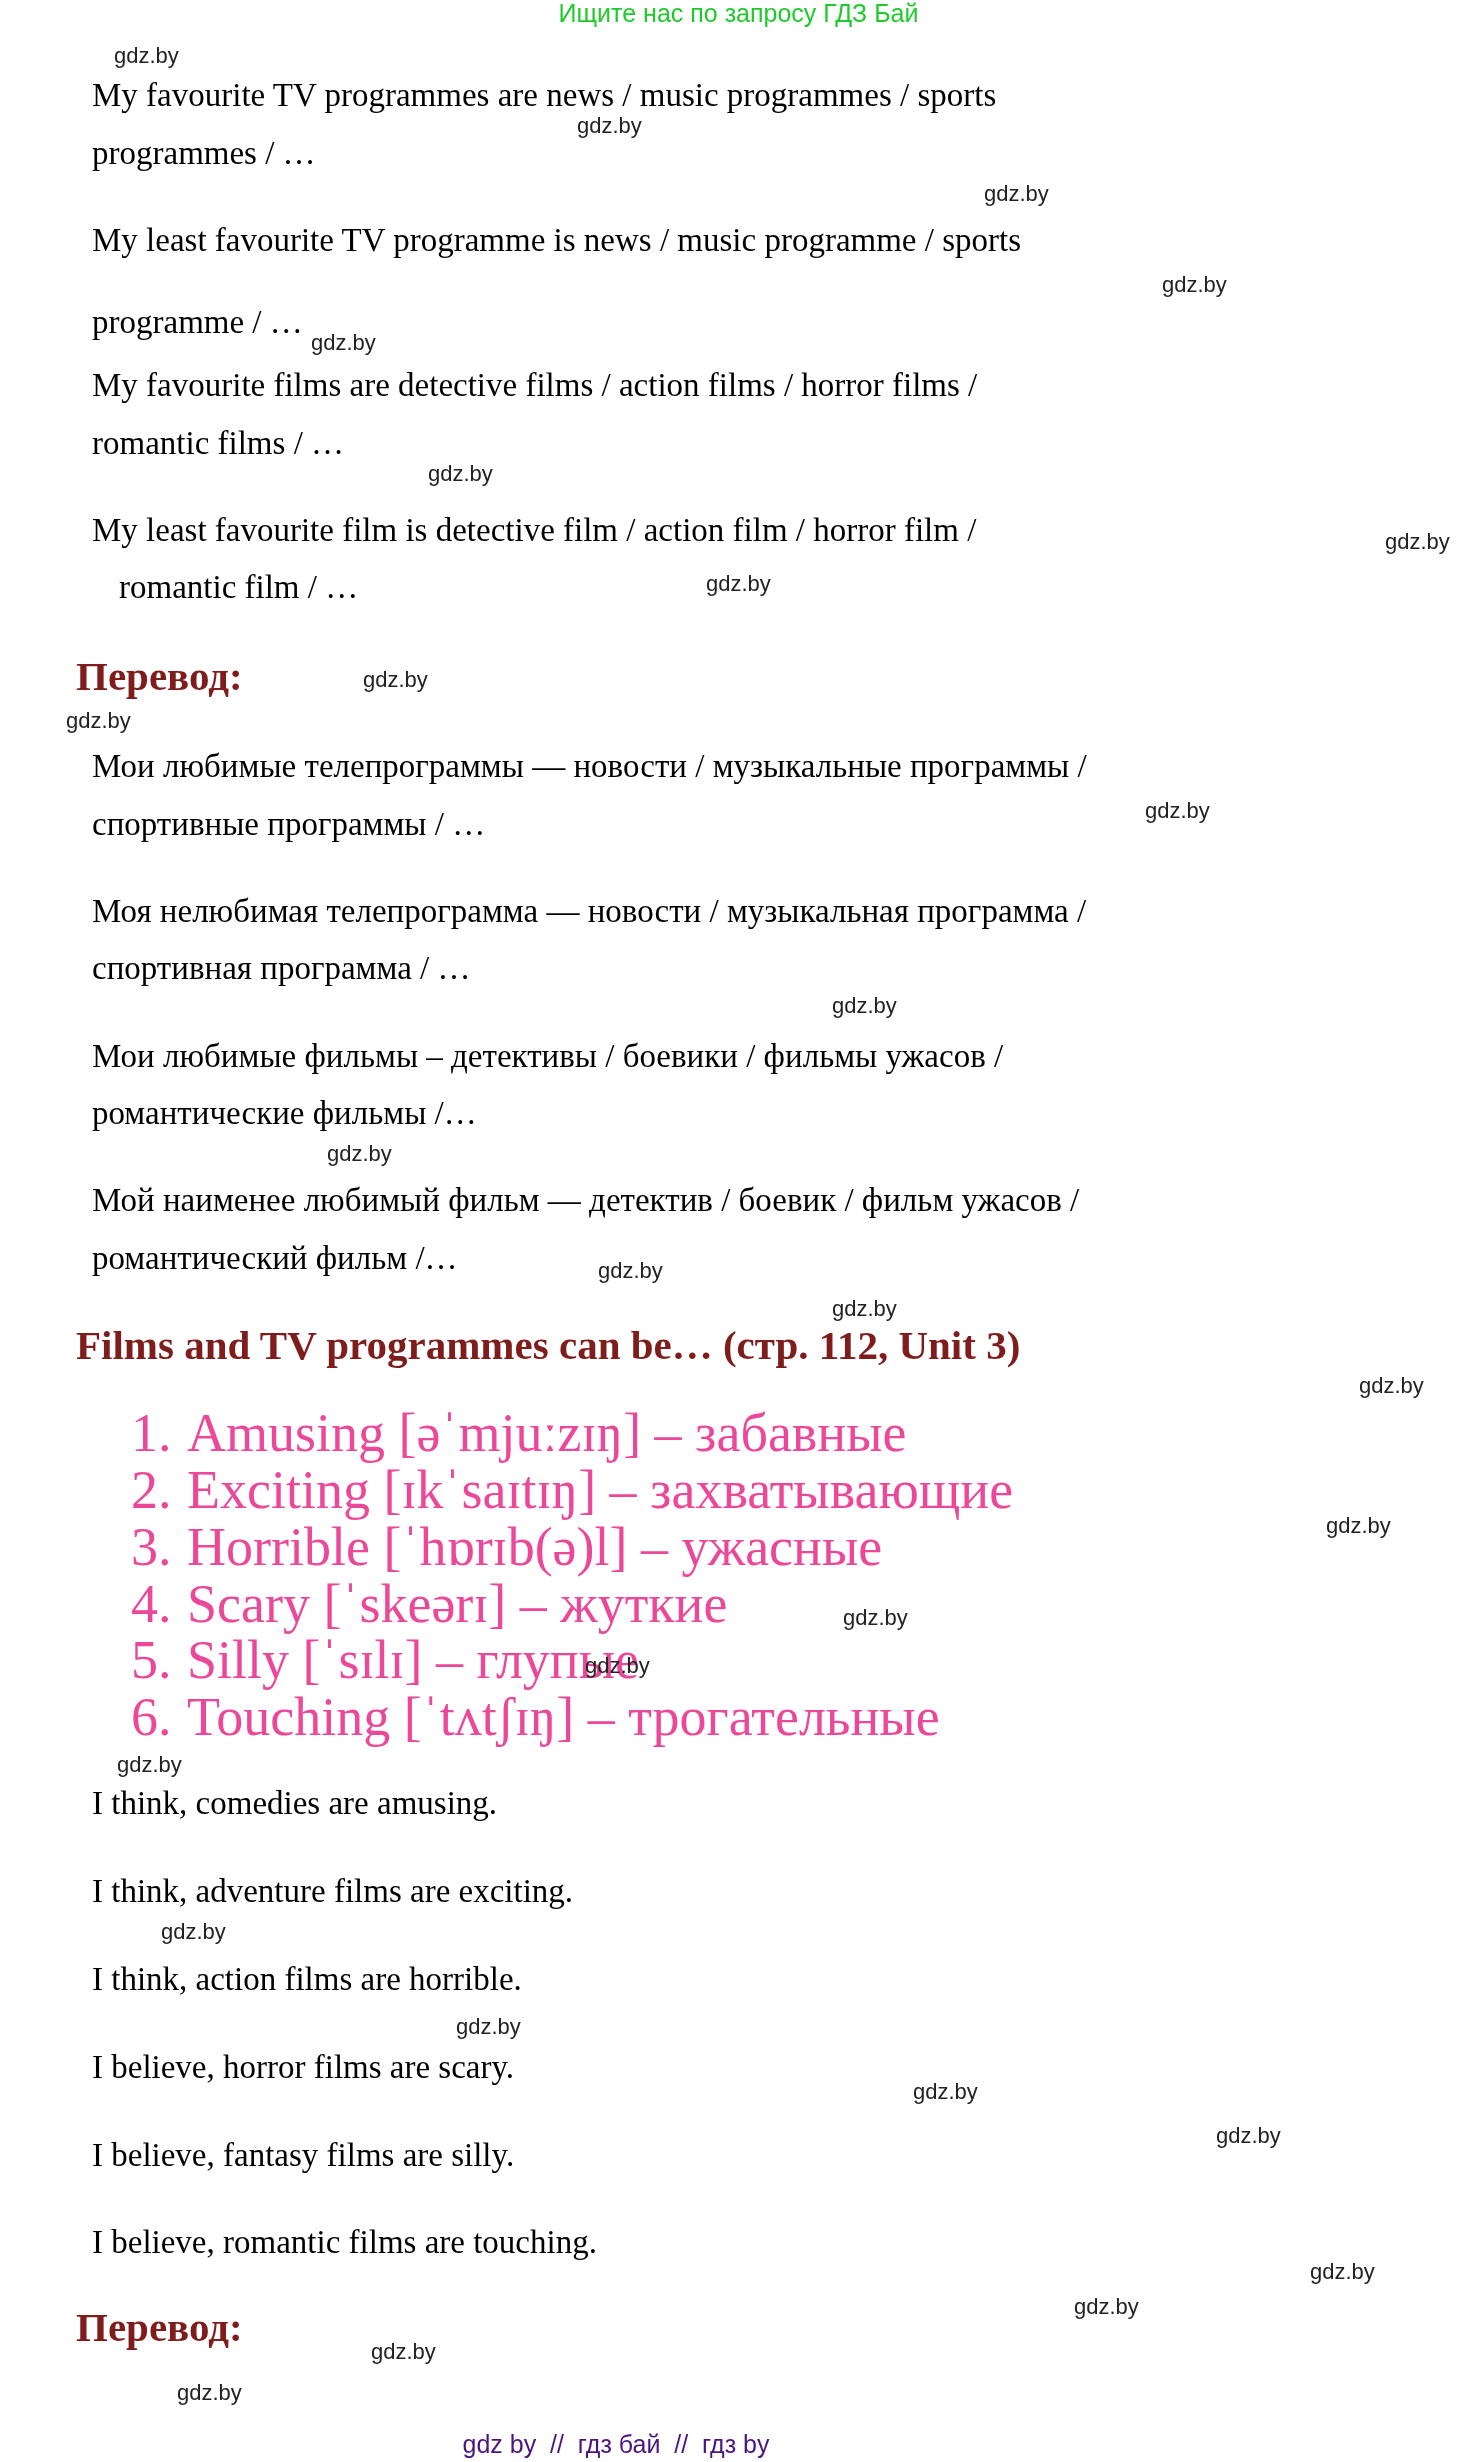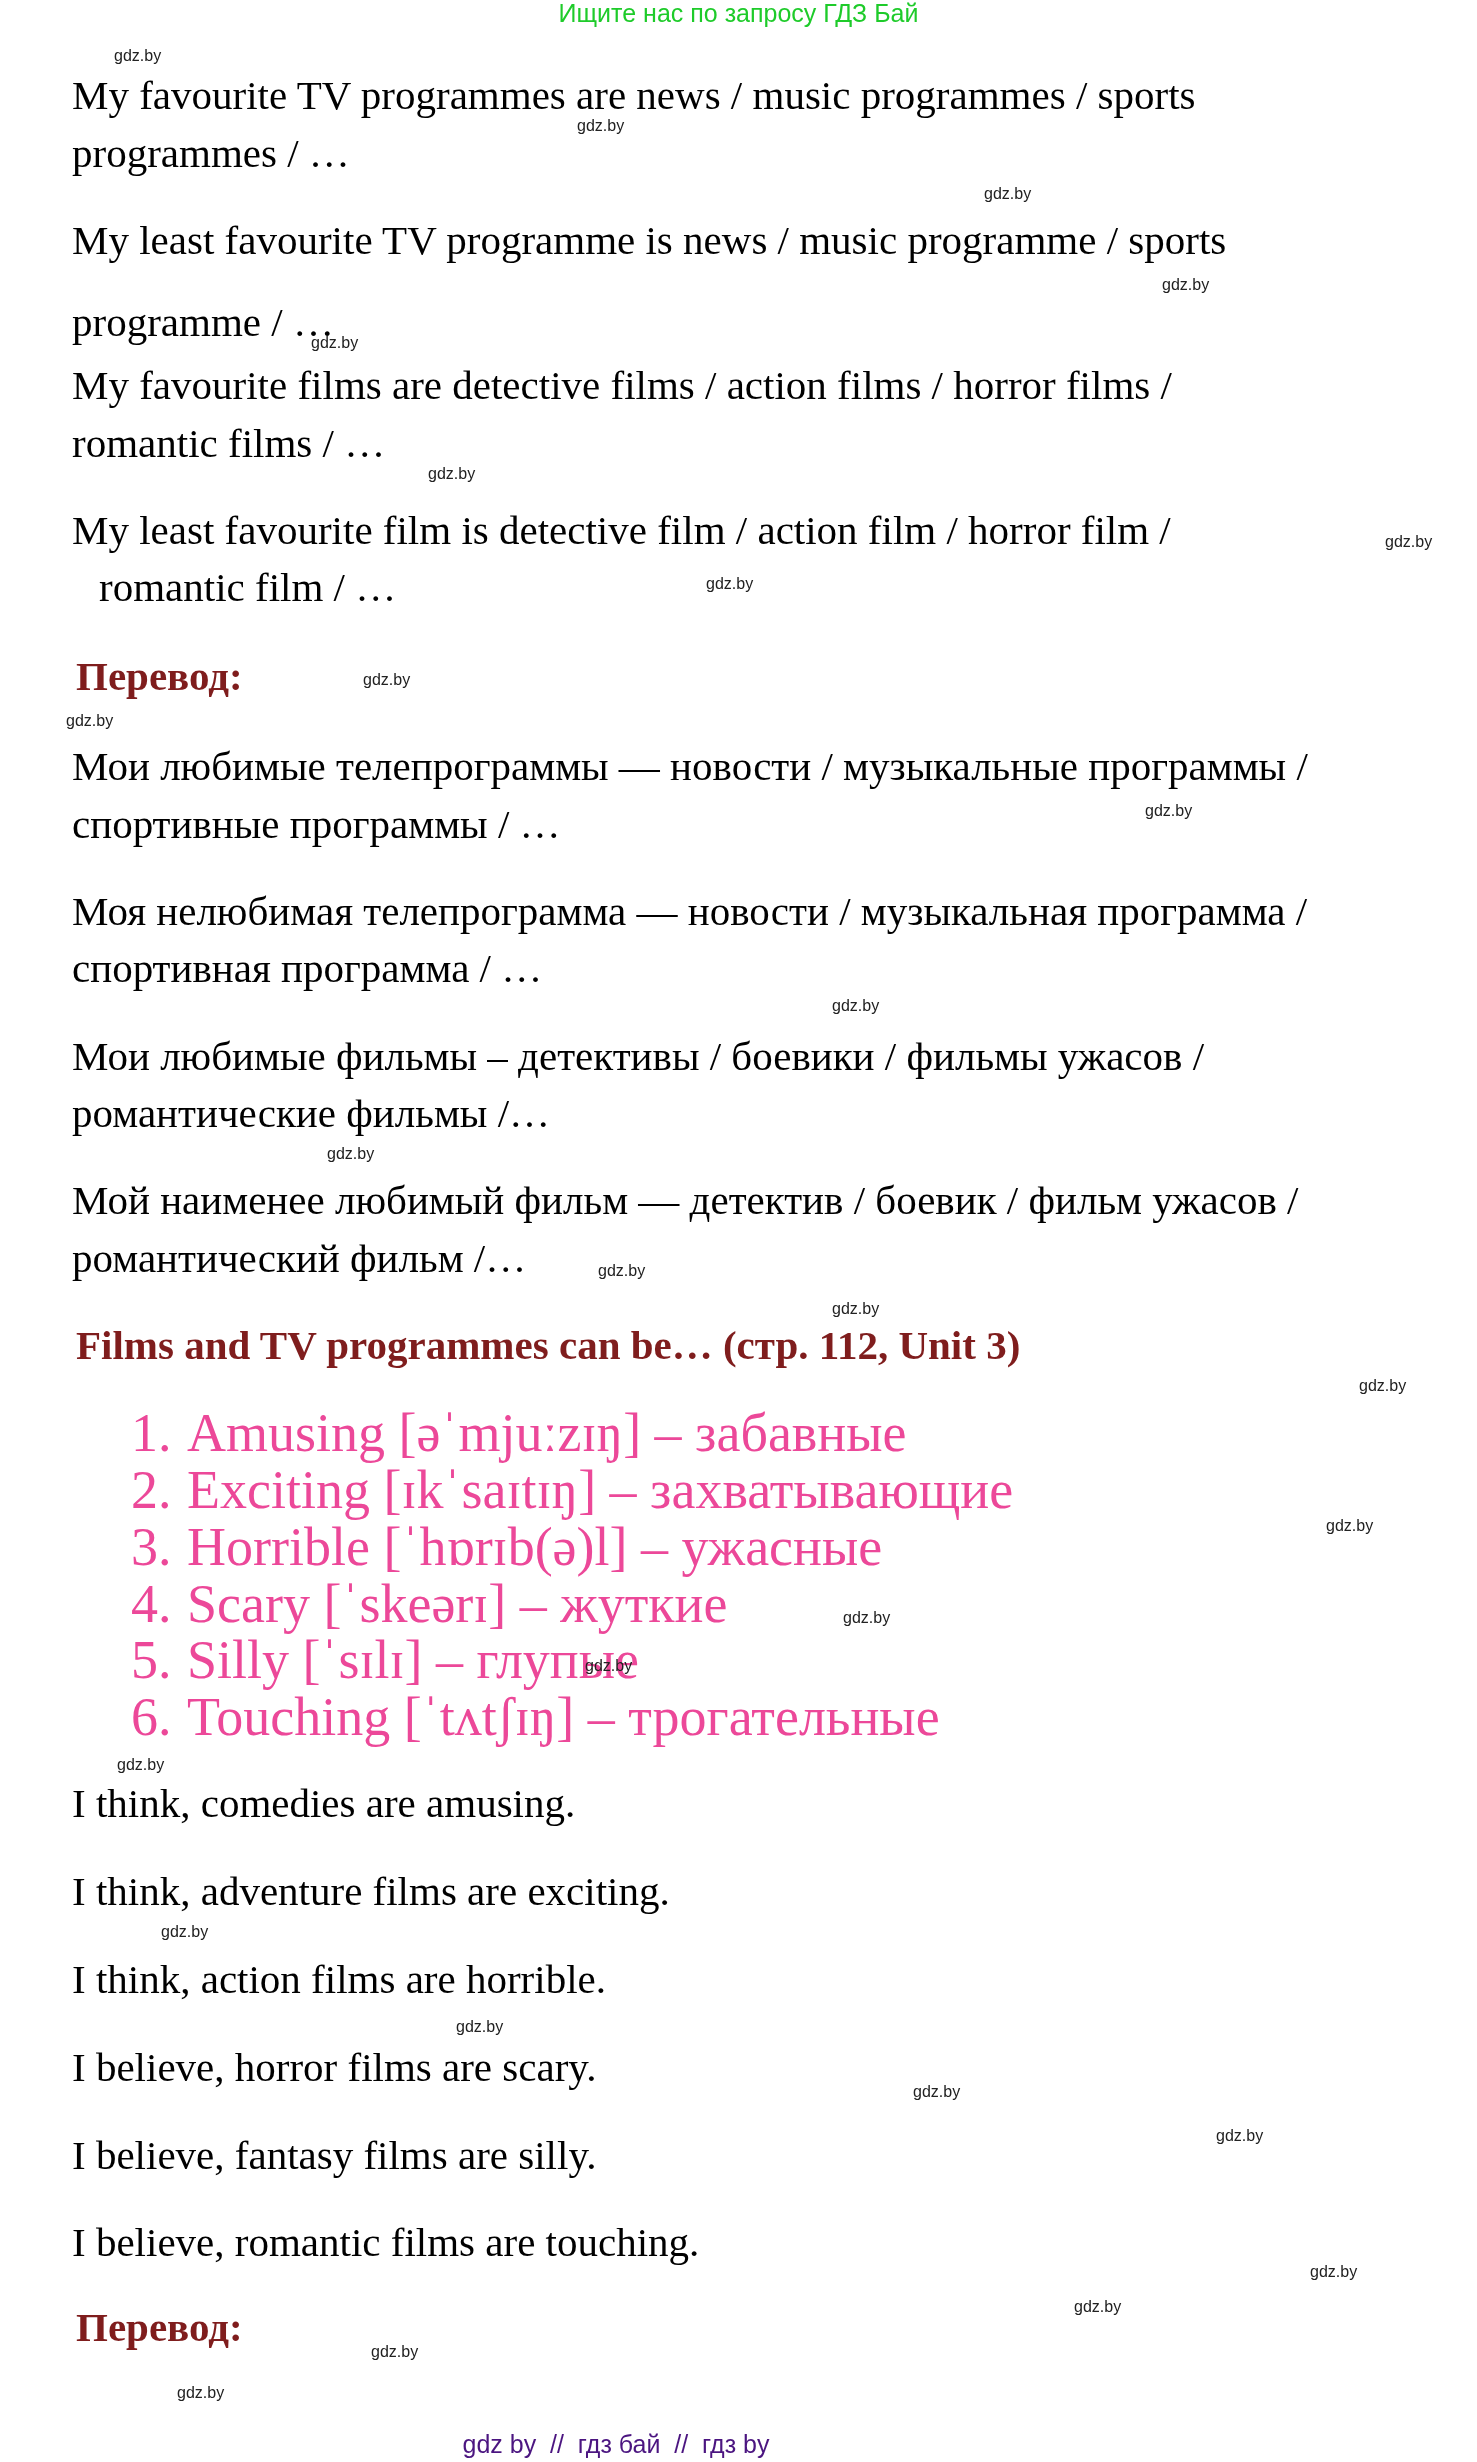--- a/index.html
+++ b/index.html
@@ -8,38 +8,38 @@
     position: absolute; left: 0; top: 0; width: 1477px; text-align: center;
     font-family: "Liberation Sans", sans-serif; font-size: 25px; color: #1ecb2a;
     line-height: 26.6px;
   }
   .bottom-banner {
     position: absolute; left: 0; top: 2430px; width: 1232px; text-align: center;
     font-family: "Liberation Sans", sans-serif; font-size: 25px; color: #4b1580;
     line-height: 29.5px; white-space: pre;
   }
   .para {
-    position: absolute; left: 72px;
-    font-family: "Liberation Serif", serif; font-size: 41px; color: #000;
+    position: absolute; left: 92px;
+    font-family: "Liberation Serif", serif; font-size: 33px; color: #000;
     line-height: 58px; white-space: nowrap;
   }
   .heading {
     position: absolute; left: 76px;
     font-family: "Liberation Serif", serif; font-size: 41px; font-weight: bold; color: #7f1d1d;
     line-height: 52px; white-space: nowrap;
   }
   .list-item {
     position: absolute; left: 131px;
     font-family: "Liberation Serif", serif; font-size: 54px; color: #ec4899;
     line-height: 52px; white-space: nowrap;
   }
   .list-item .num { display: inline-block; width: 56px; }
   .wm {
     position: absolute; font-family: "Liberation Sans", sans-serif;
-    font-size: 16px; color: #222; line-height: 23.6px; white-space: nowrap;
+    font-size: 22px; color: #222; line-height: 23.6px; white-space: nowrap;
   }
 </style>
 </head>
 <body>
 
 <div class="top-banner">Ищите нас по запросу ГДЗ Бай</div>
 
 <div class="para" style="top:66px;">My favourite TV programmes are news / music programmes / sports</div>
 <div class="para" style="top:124px;">programmes / …</div>
 <div class="para" style="top:211px;">My least favourite TV programme is news / music programme / sports</div>

